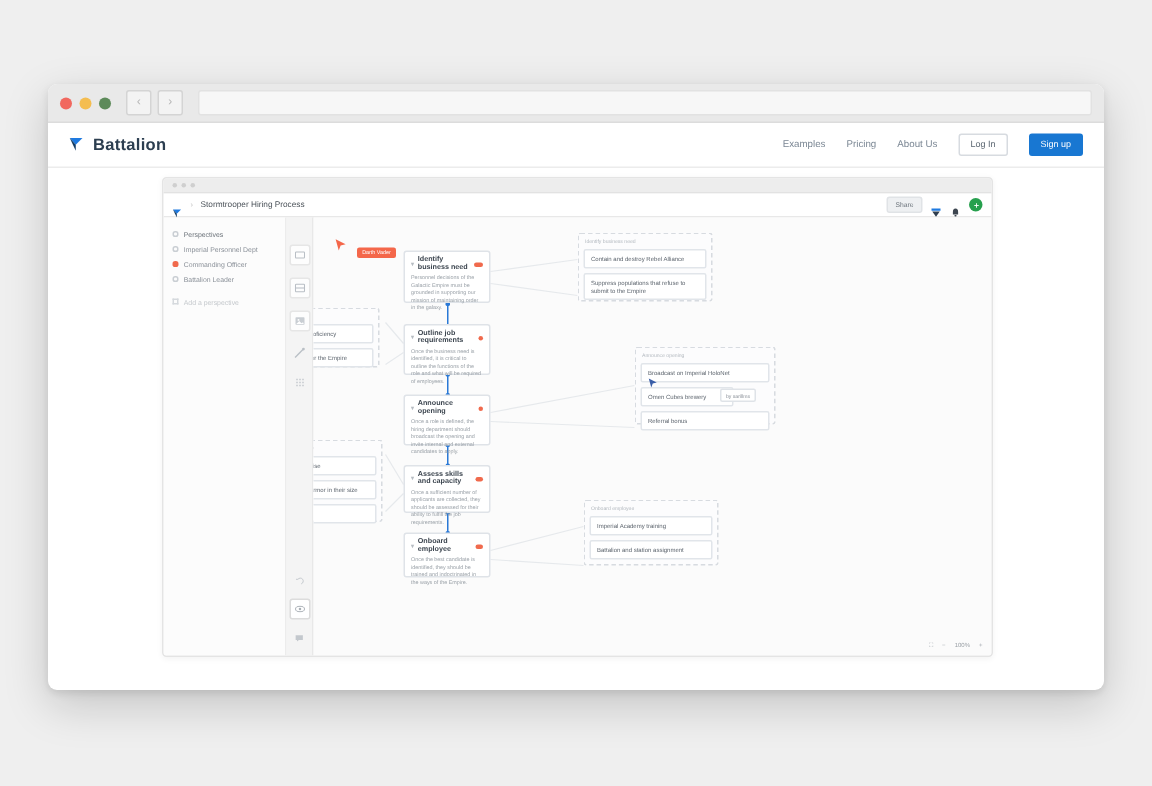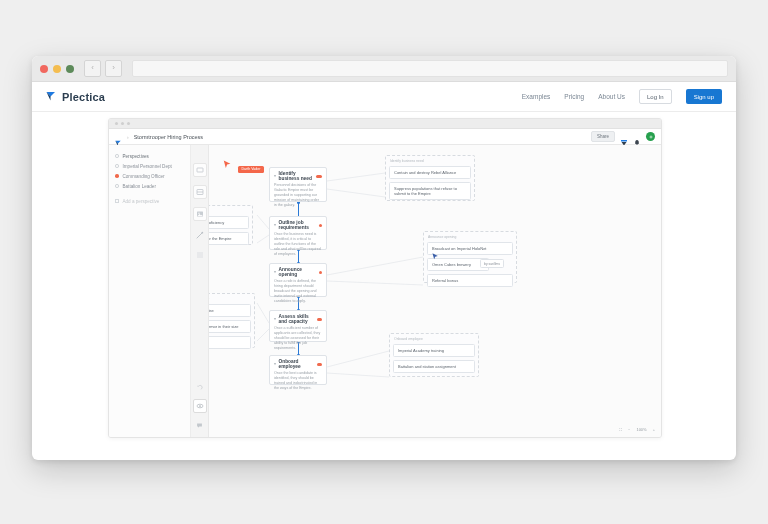--- a/index.html
+++ b/index.html
@@ -196,21 +196,21 @@
   </div>
 
   <div class="site-header">
     <div class="brand">
       <span class="brand-mark">
         <svg width="11" height="11" viewBox="0 0 11 11">
           <path d="M0.5 1 L9 1 L4.5 5.5 Z" fill="#1f7ae0"></path>
           <path d="M0.5 1 L4.5 5.5 L4.5 9.5 Z" fill="#123a63"></path>
         </svg>
       </span>
-      <span class="brand-name">Plectica</span>
+      <span class="brand-name">Battalion</span>
     </div>
     <div class="site-nav">
       <a href="#">Examples</a>
       <a href="#">Pricing</a>
       <a href="#">About Us</a>
       <span class="btn-login">Log In</span>
       <span class="btn-signup">Sign up</span>
     </div>
   </div>
 

